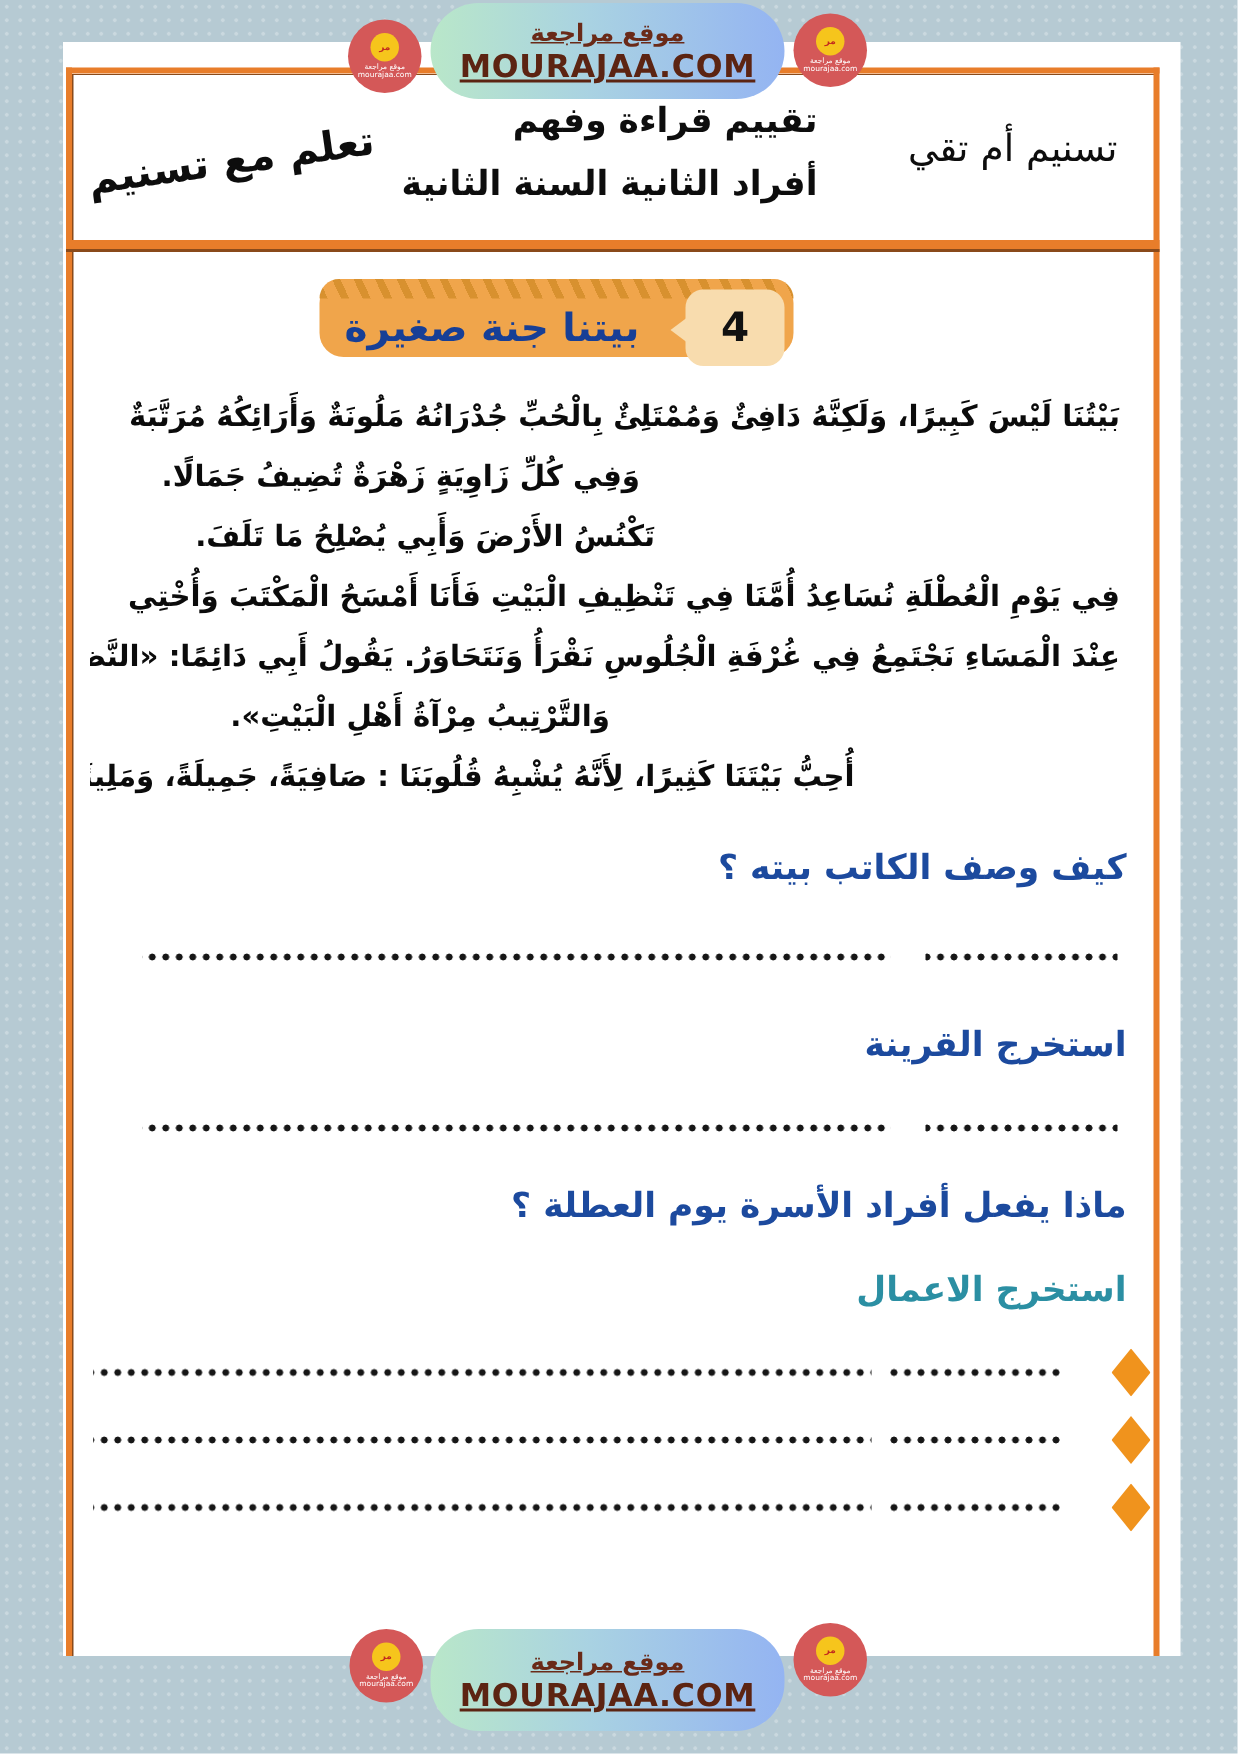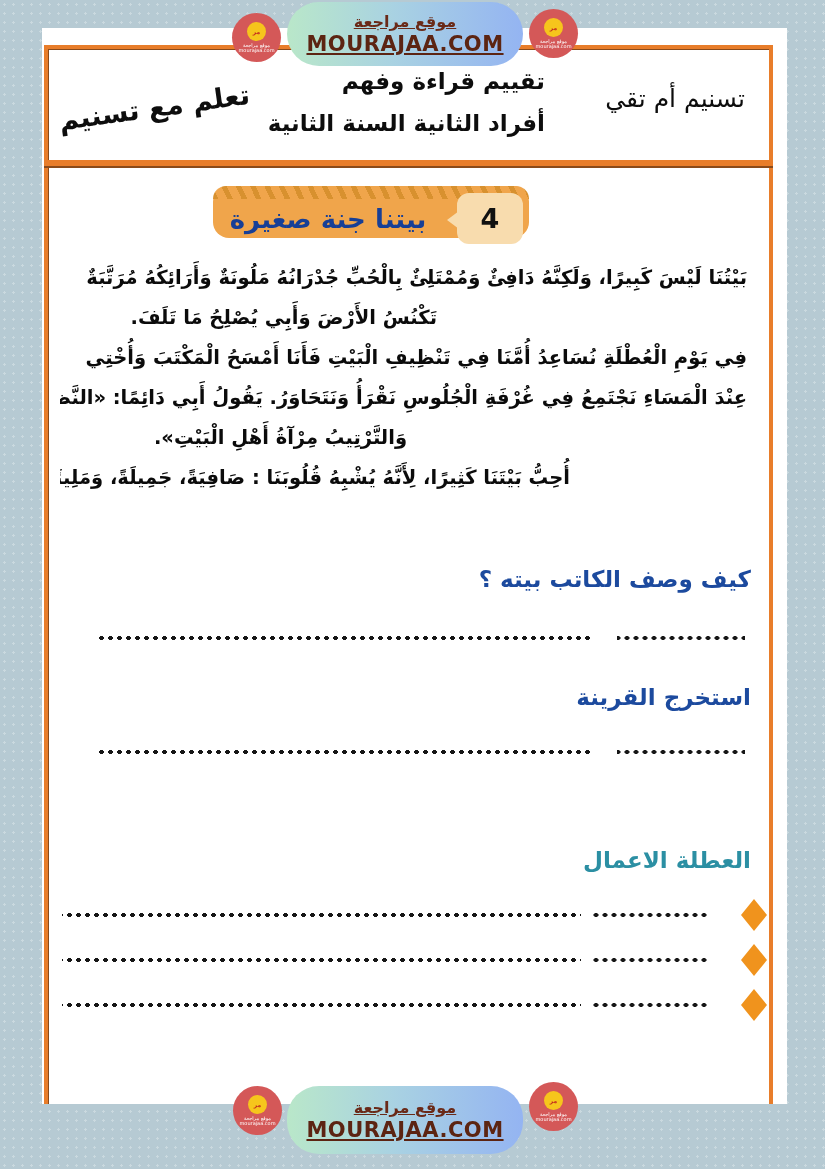--- a/index.html
+++ b/index.html
@@ -185,40 +185,42 @@
   <div class="hdr-divider"></div>
 
   <div class="badge">
     <div class="hatch"></div>
     <div class="title-text">بيتنا جنة صغيرة</div>
     <div class="num-tab">4</div>
   </div>
 
   <div class="passage">
     <div class="pl">بَيْتُنَا لَيْسَ كَبِيرًا، وَلَكِنَّهُ دَافِئٌ وَمُمْتَلِئٌ بِالْحُبِّ جُدْرَانُهُ مَلُونَةٌ وَأَرَائِكُهُ مُرَتَّبَةٌ</div>
+    <div class="pl pad-320">وَفِي كُلِّ زَاوِيَةٍ زَهْرَةٌ تُضِيفُ جَمَالًا.</div>
     <div class="pl pad-310">تَكْنُسُ الأَرْضَ وَأَبِي يُصْلِحُ مَا تَلَفَ.</div>
     <div class="pl">فِي يَوْمِ الْعُطْلَةِ نُسَاعِدُ أُمَّنَا فِي تَنْظِيفِ الْبَيْتِ فَأَنَا أَمْسَحُ الْمَكْتَبَ وَأُخْتِي</div>
     <div class="pl">عِنْدَ الْمَسَاءِ نَجْتَمِعُ فِي غُرْفَةِ الْجُلُوسِ نَقْرَأُ وَنَتَحَاوَرُ. يَقُولُ أَبِي دَائِمًا: «النَّظَافَةُ</div>
     <div class="pl pad-340">وَالتَّرْتِيبُ مِرْآةُ أَهْلِ الْبَيْتِ».</div>
     <div class="pl pad-177">أُحِبُّ بَيْتَنَا كَثِيرًا، لِأَنَّهُ يُشْبِهُ قُلُوبَنَا : صَافِيَةً، جَمِيلَةً، وَمَلِيئَةً بِالْمَحَبَّةِ.</div>
   </div>
 
   <div class="question q1">كيف وصف الكاتب بيته ؟</div>
   <div class="dotline dl1">
     <div class="dots seg-short"></div>
     <div class="dots seg-long"></div>
   </div>
 
   <div class="question q2">استخرج القرينة</div>
   <div class="dotline dl2">
     <div class="dots seg-short"></div>
     <div class="dots seg-long"></div>
   </div>
 
-  <div class="question q-teal">العطلة الاعمال</div>
+  <div class="question q3">ماذا يفعل أفراد الأسرة يوم العطلة ؟</div>
+  <div class="question q-teal">استخرج الاعمال</div>
 
   <div class="bullet-row br1">
     <div class="diamond"></div>
     <div class="gap"></div>
     <div class="dots seg-short"></div>
     <div class="dots seg-long"></div>
   </div>
   <div class="bullet-row br2">
     <div class="diamond"></div>
     <div class="gap"></div>

